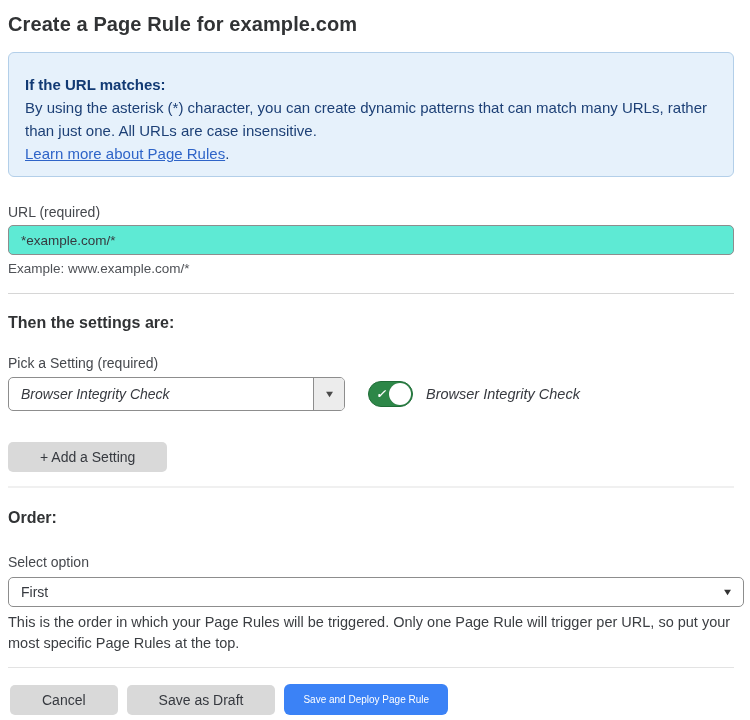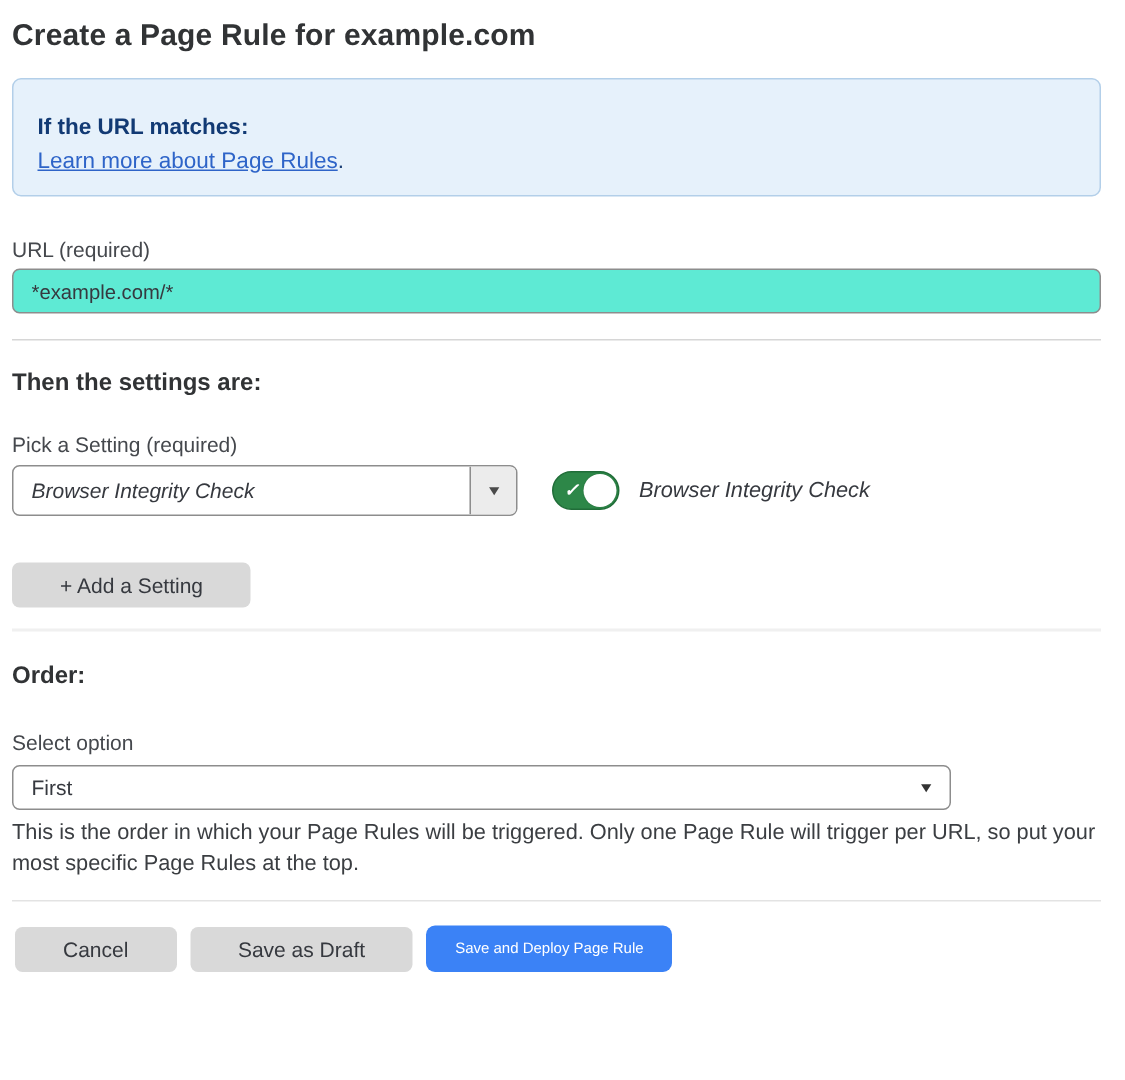--- a/index.html
+++ b/index.html
@@ -170,21 +170,21 @@
     background: #d9d9d9;
     border-radius: 5px;
     font-size: 14px;
     color: #36393f;
   }
   .add-setting-btn { margin-top: 31px; }
 
   
   .order-select {
     margin-top: 7px;
-    width: 626px;
+    width: 736px;
     height: 30px;
     border: 1px solid #8d8d8d;
     border-radius: 5px;
     background: #ffffff;
     display: flex;
     align-items: center;
     justify-content: space-between;
     padding: 0 11px 0 12px;
     font-size: 14px;
     color: #36393f;
@@ -222,25 +222,27 @@
 </style>
 </head>
 <body>
 
 <div class="page">
 
   <h1 class="page-title">Create a Page Rule for example.com</h1>
 
   <div class="info-box">
     <div class="info-heading">If the URL matches:</div>
+    <div class="info-body">By using the asterisk (*) character, you can create dynamic patterns that can match many URLs, rather than just one. All URLs are case insensitive.</div>
     <div class="info-link-line"><a class="info-link">Learn more about Page Rules</a><span class="info-link-suffix">.</span></div>
   </div>
 
   <label class="field-label">URL (required)</label>
   <input class="url-input" type="text" value="*example.com/*" style="">
+  <div class="helper-text">Example: www.example.com/*</div>
 
   <hr class="divider divider-1">
 
   <h2 class="section-heading">Then the settings are:</h2>
 
   <label class="field-label picker-label">Pick a Setting (required)</label>
 
   <div class="setting-row">
     <div class="dropdown">
       <span class="dropdown-value">Browser Integrity Check</span>

